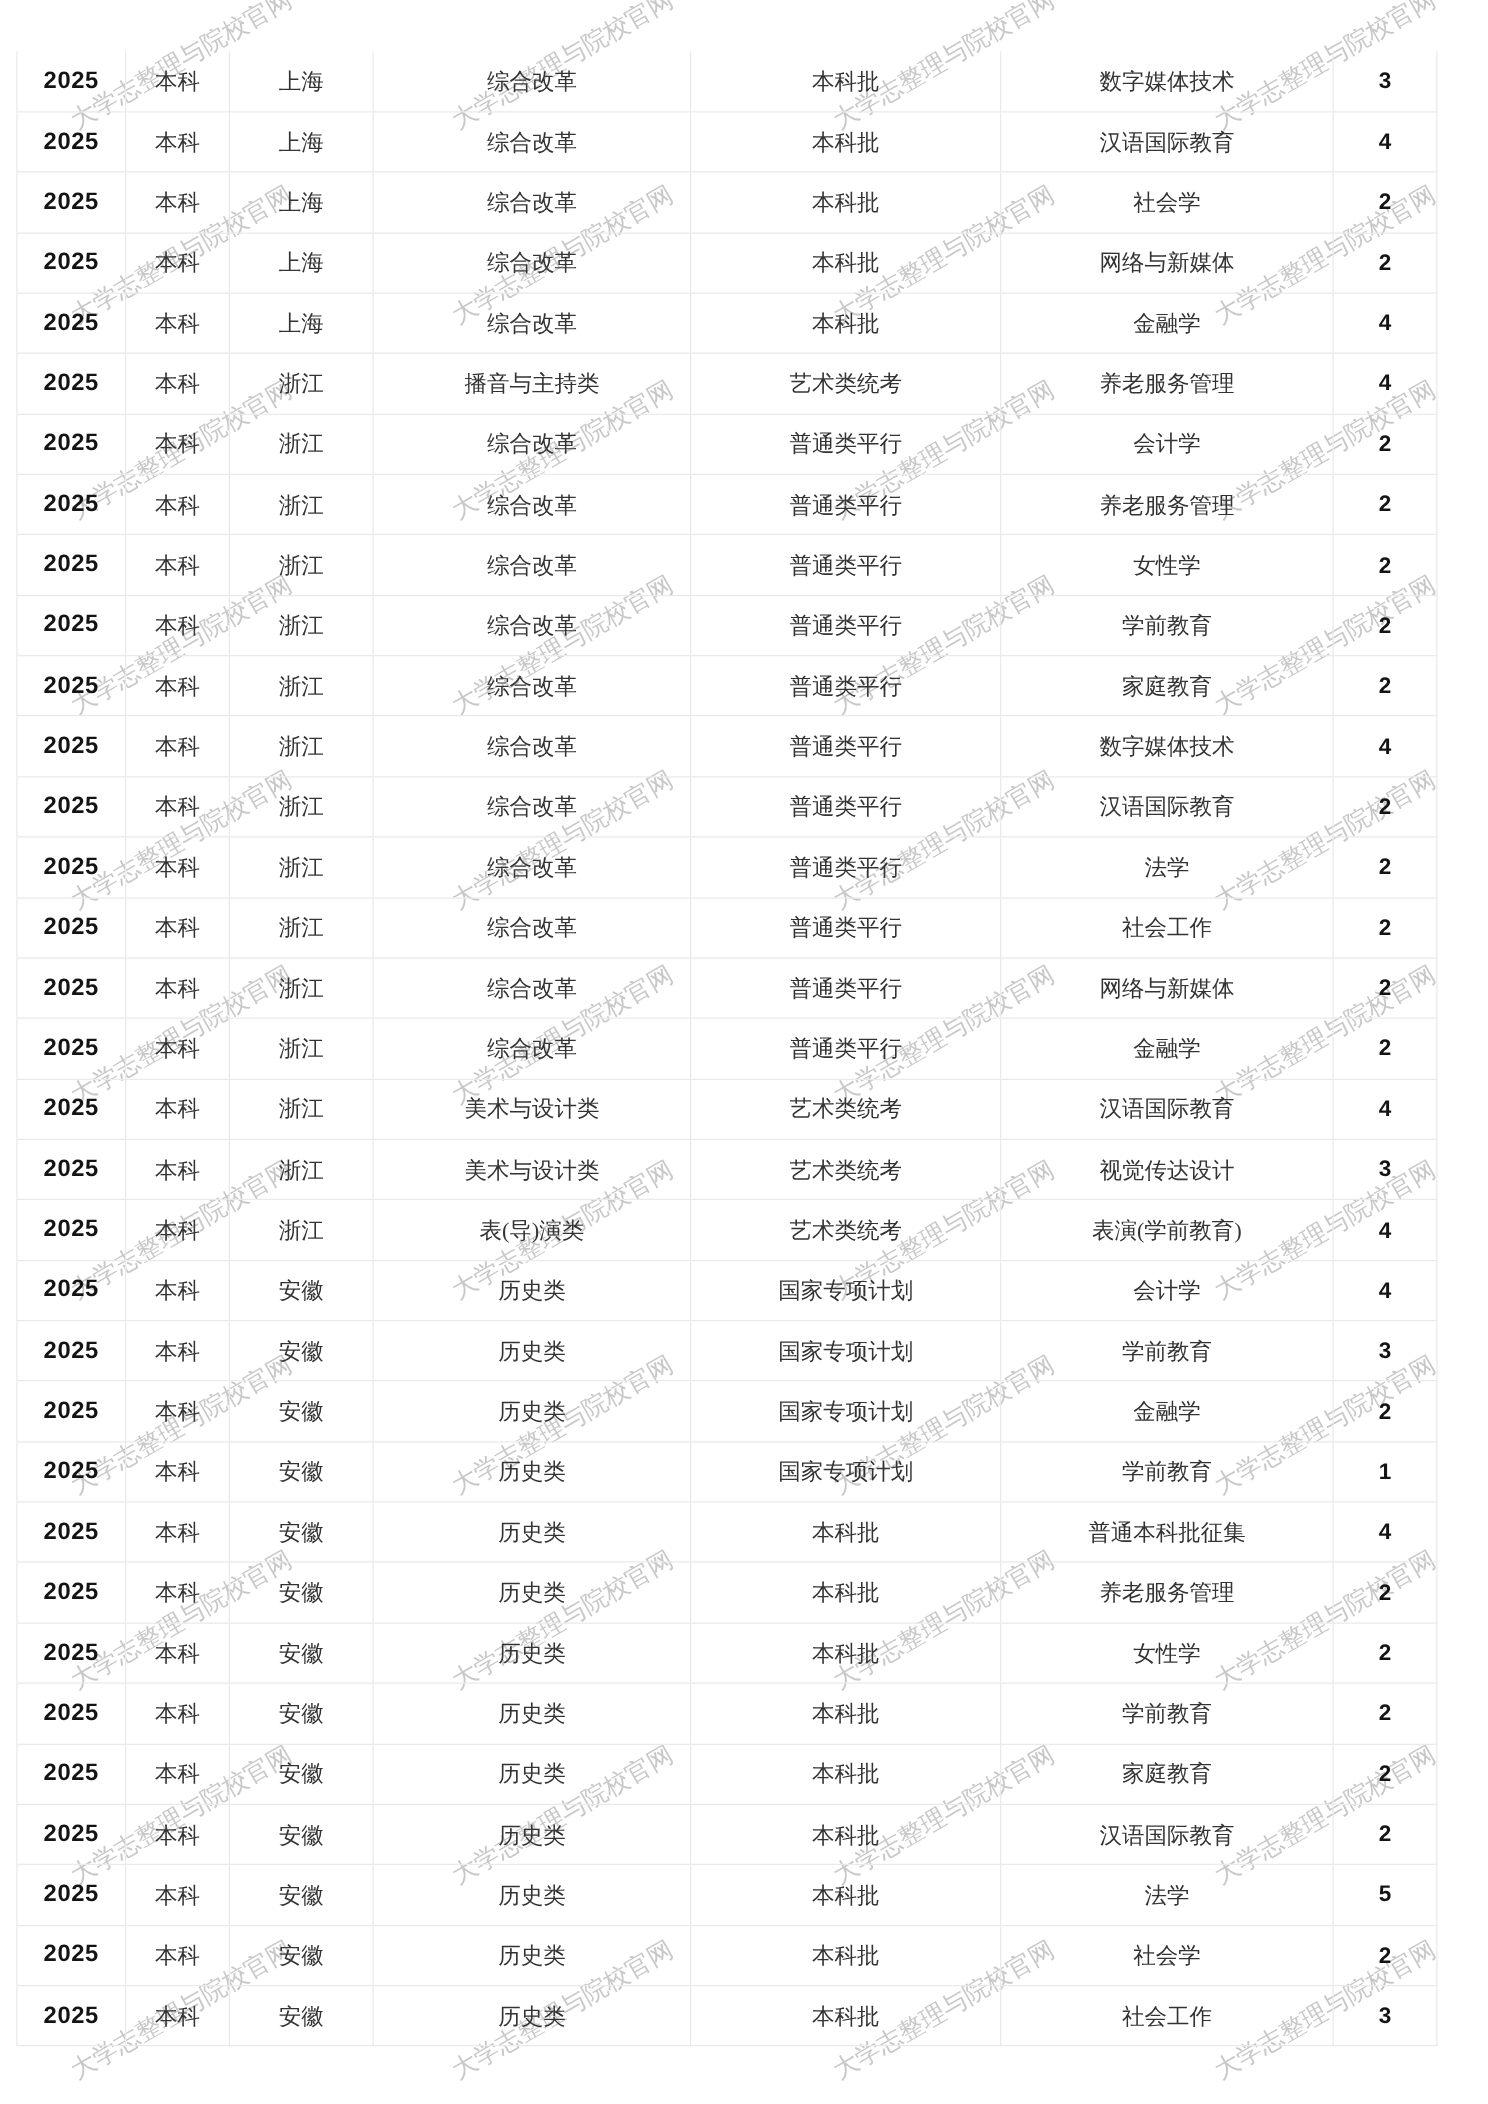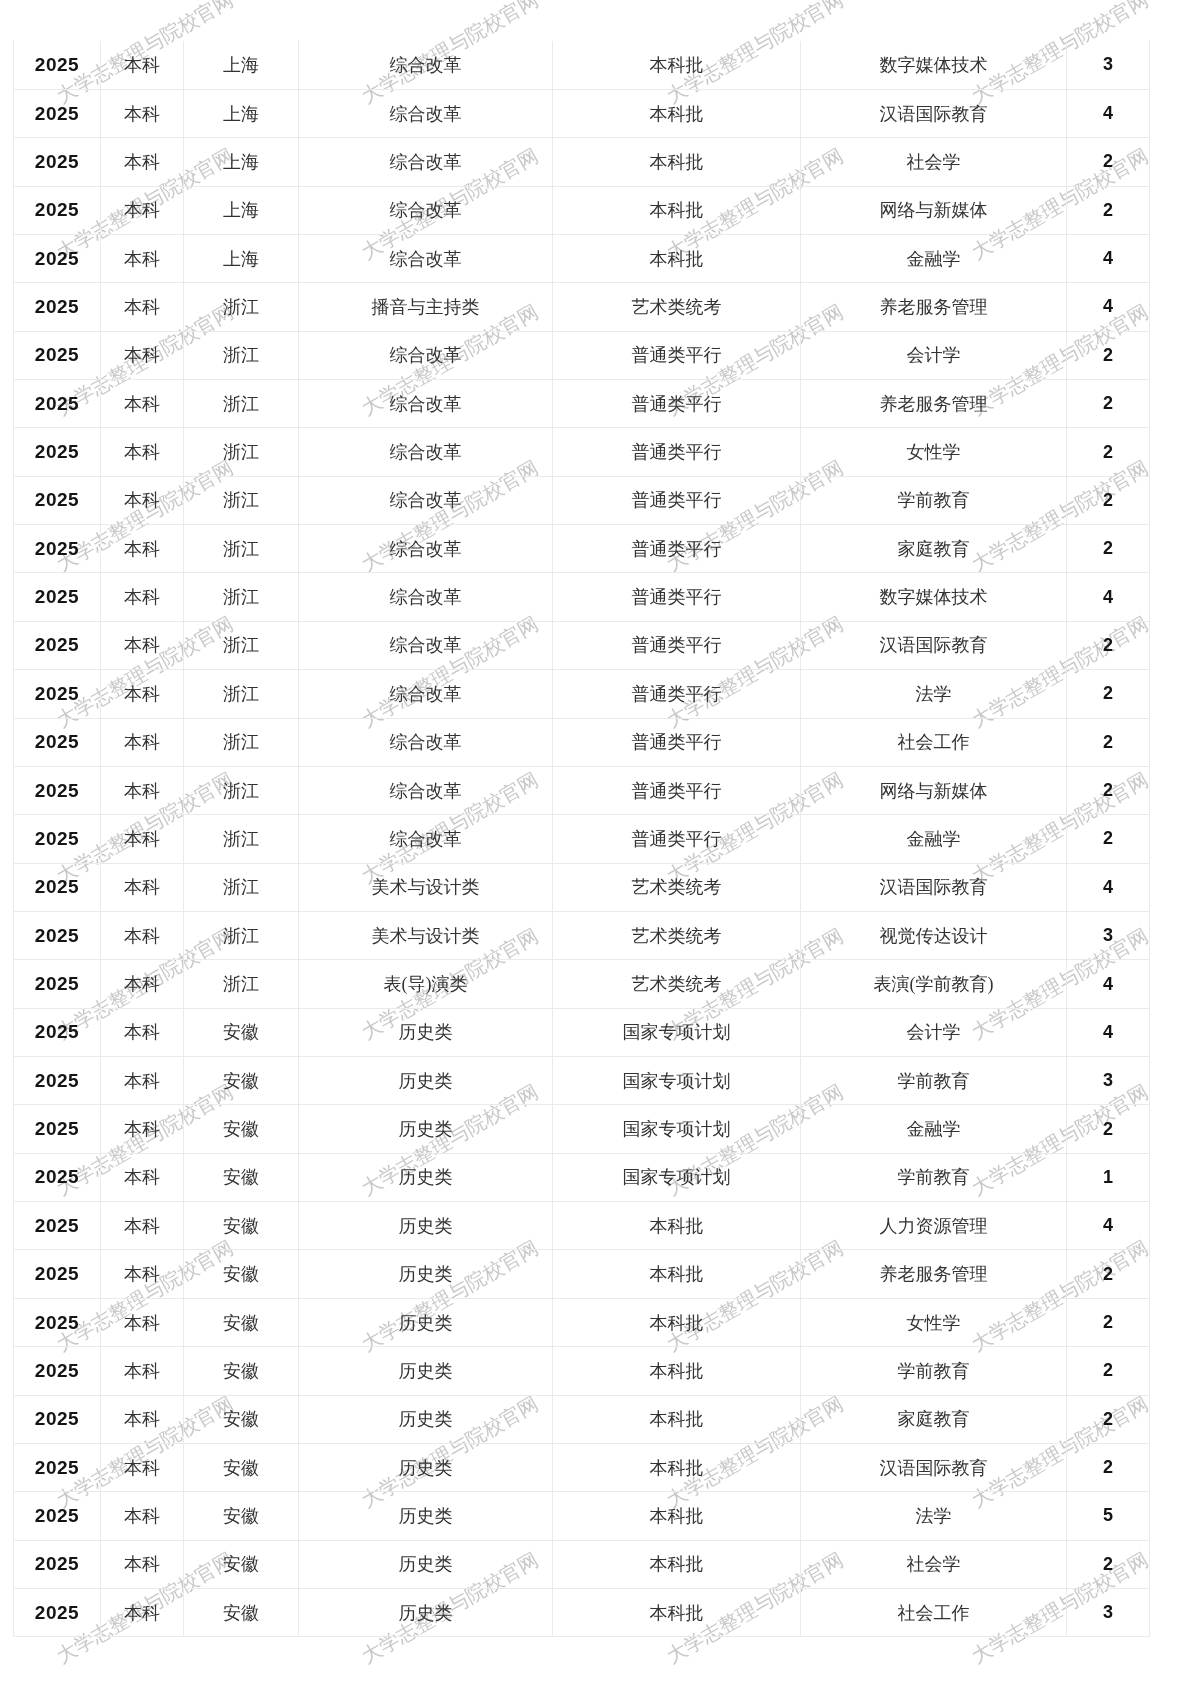--- a/index.html
+++ b/index.html
@@ -358,21 +358,21 @@
           <td class="c-cn">国家专项计划</td>
           <td class="c-cn">学前教育</td>
           <td class="c-num">1</td>
         </tr>
         <tr>
           <td class="c-year">2025</td>
           <td class="c-cn">本科</td>
           <td class="c-cn">安徽</td>
           <td class="c-cn">历史类</td>
           <td class="c-cn">本科批</td>
-          <td class="c-cn">人力资源管理</td>
+          <td class="c-cn">普通本科批征集</td>
           <td class="c-num">4</td>
         </tr>
         <tr>
           <td class="c-year">2025</td>
           <td class="c-cn">本科</td>
           <td class="c-cn">安徽</td>
           <td class="c-cn">历史类</td>
           <td class="c-cn">本科批</td>
           <td class="c-cn">养老服务管理</td>
           <td class="c-num">2</td>

